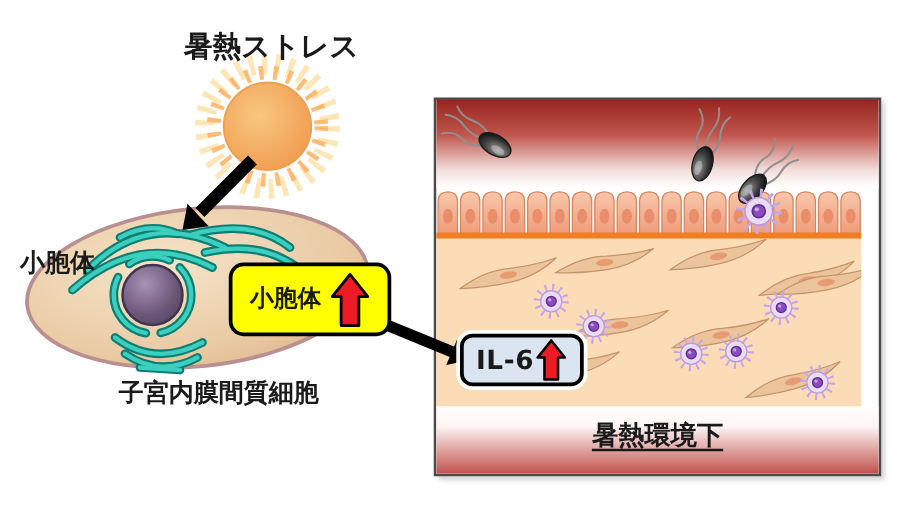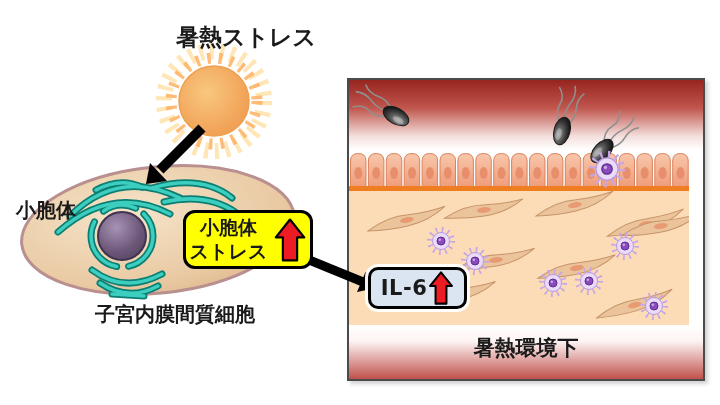--- a/index.html
+++ b/index.html
@@ -5,21 +5,21 @@
   html,body{margin:0;padding:0;background:#fff;}
   .canvas{
     position:relative;width:720px;height:405px;background:#fff;overflow:hidden;
     font-family:"DejaVu Sans","Liberation Sans",sans-serif;
   }
   .abs{position:absolute;}
   .lbl{color:#1a1a1a;font-weight:700;white-space:nowrap;}
 
   #bgsvg{left:0;top:0;z-index:2;pointer-events:none;}
 
-  .title{left:147px;top:22px;font-size:23px;z-index:3;margin-left:29px;}
+  .title{left:147px;top:22px;font-size:23px;z-index:3;}
   .er-label{left:16px;top:197px;font-size:20px;z-index:3;}
   .cell-caption{left:95px;top:301px;font-size:20px;z-index:3;font-family:Liberation Mono, monospace;}
 
   .er-stress-box{
     left:183px;top:210px;width:130px;height:59px;box-sizing:border-box;
     background:#ffff00;border:3px solid #000;border-radius:12px;z-index:3;
     display:flex;align-items:center;justify-content:center;gap:7px;
   }
   .er-stress-text{font-size:19px;line-height:1.22;text-align:center;}
 
@@ -31,21 +31,21 @@
   }
   .il6-text{font-size:21px;letter-spacing:0.5px;}
 
   .panel{
     left:347px;top:78px;width:358px;height:303px;box-sizing:border-box;
     background:#fff;border:2px solid #4b4b4b;z-index:1;
     box-shadow:3px 3px 4px rgba(0,0,0,.18);
   }
   .panel-caption{
     left:0;top:254px;width:100%;text-align:center;font-size:21px;z-index:2;
-    text-underline-offset:4px;
+    text-decoration:underline;text-underline-offset:4px;
   }
   .tail{stroke:#8f8f8f;stroke-width:1.6;fill:none;}
 </style>
 </head>
 <body>
 
 <div class="canvas">
 
   <div class="abs panel">
     <svg width="354" height="299" viewBox="0 0 354 299">
@@ -221,21 +221,20 @@
     </g>
   </svg>
 
   <div class="abs title lbl">暑熱ストレス</div>
   <div class="abs er-label lbl">小胞体</div>
   <div class="abs cell-caption lbl">子宮内膜間質細胞</div>
 
   <div class="abs er-stress-box">
     <div class="er-stress-text lbl">
       <span style="display:block">小胞体</span>
-      <span style="display:block">ストレス</span>
     </div>
     <svg width="32" height="46" viewBox="0 0 36 50">
       <polygon points="18,2 34,22 26,22 26,48 10,48 10,22 2,22" fill="#ed1c24" stroke="#000" stroke-width="2.5" stroke-linejoin="round"></polygon>
     </svg>
   </div>
 
   <div class="abs il6-box">
     <span class="il6-text lbl">IL-6</span>
     <svg width="26" height="34" viewBox="0 0 36 50">
       <polygon points="18,2 34,22 26,22 26,48 10,48 10,22 2,22" fill="#ed1c24" stroke="#000" stroke-width="3" stroke-linejoin="round"></polygon>

